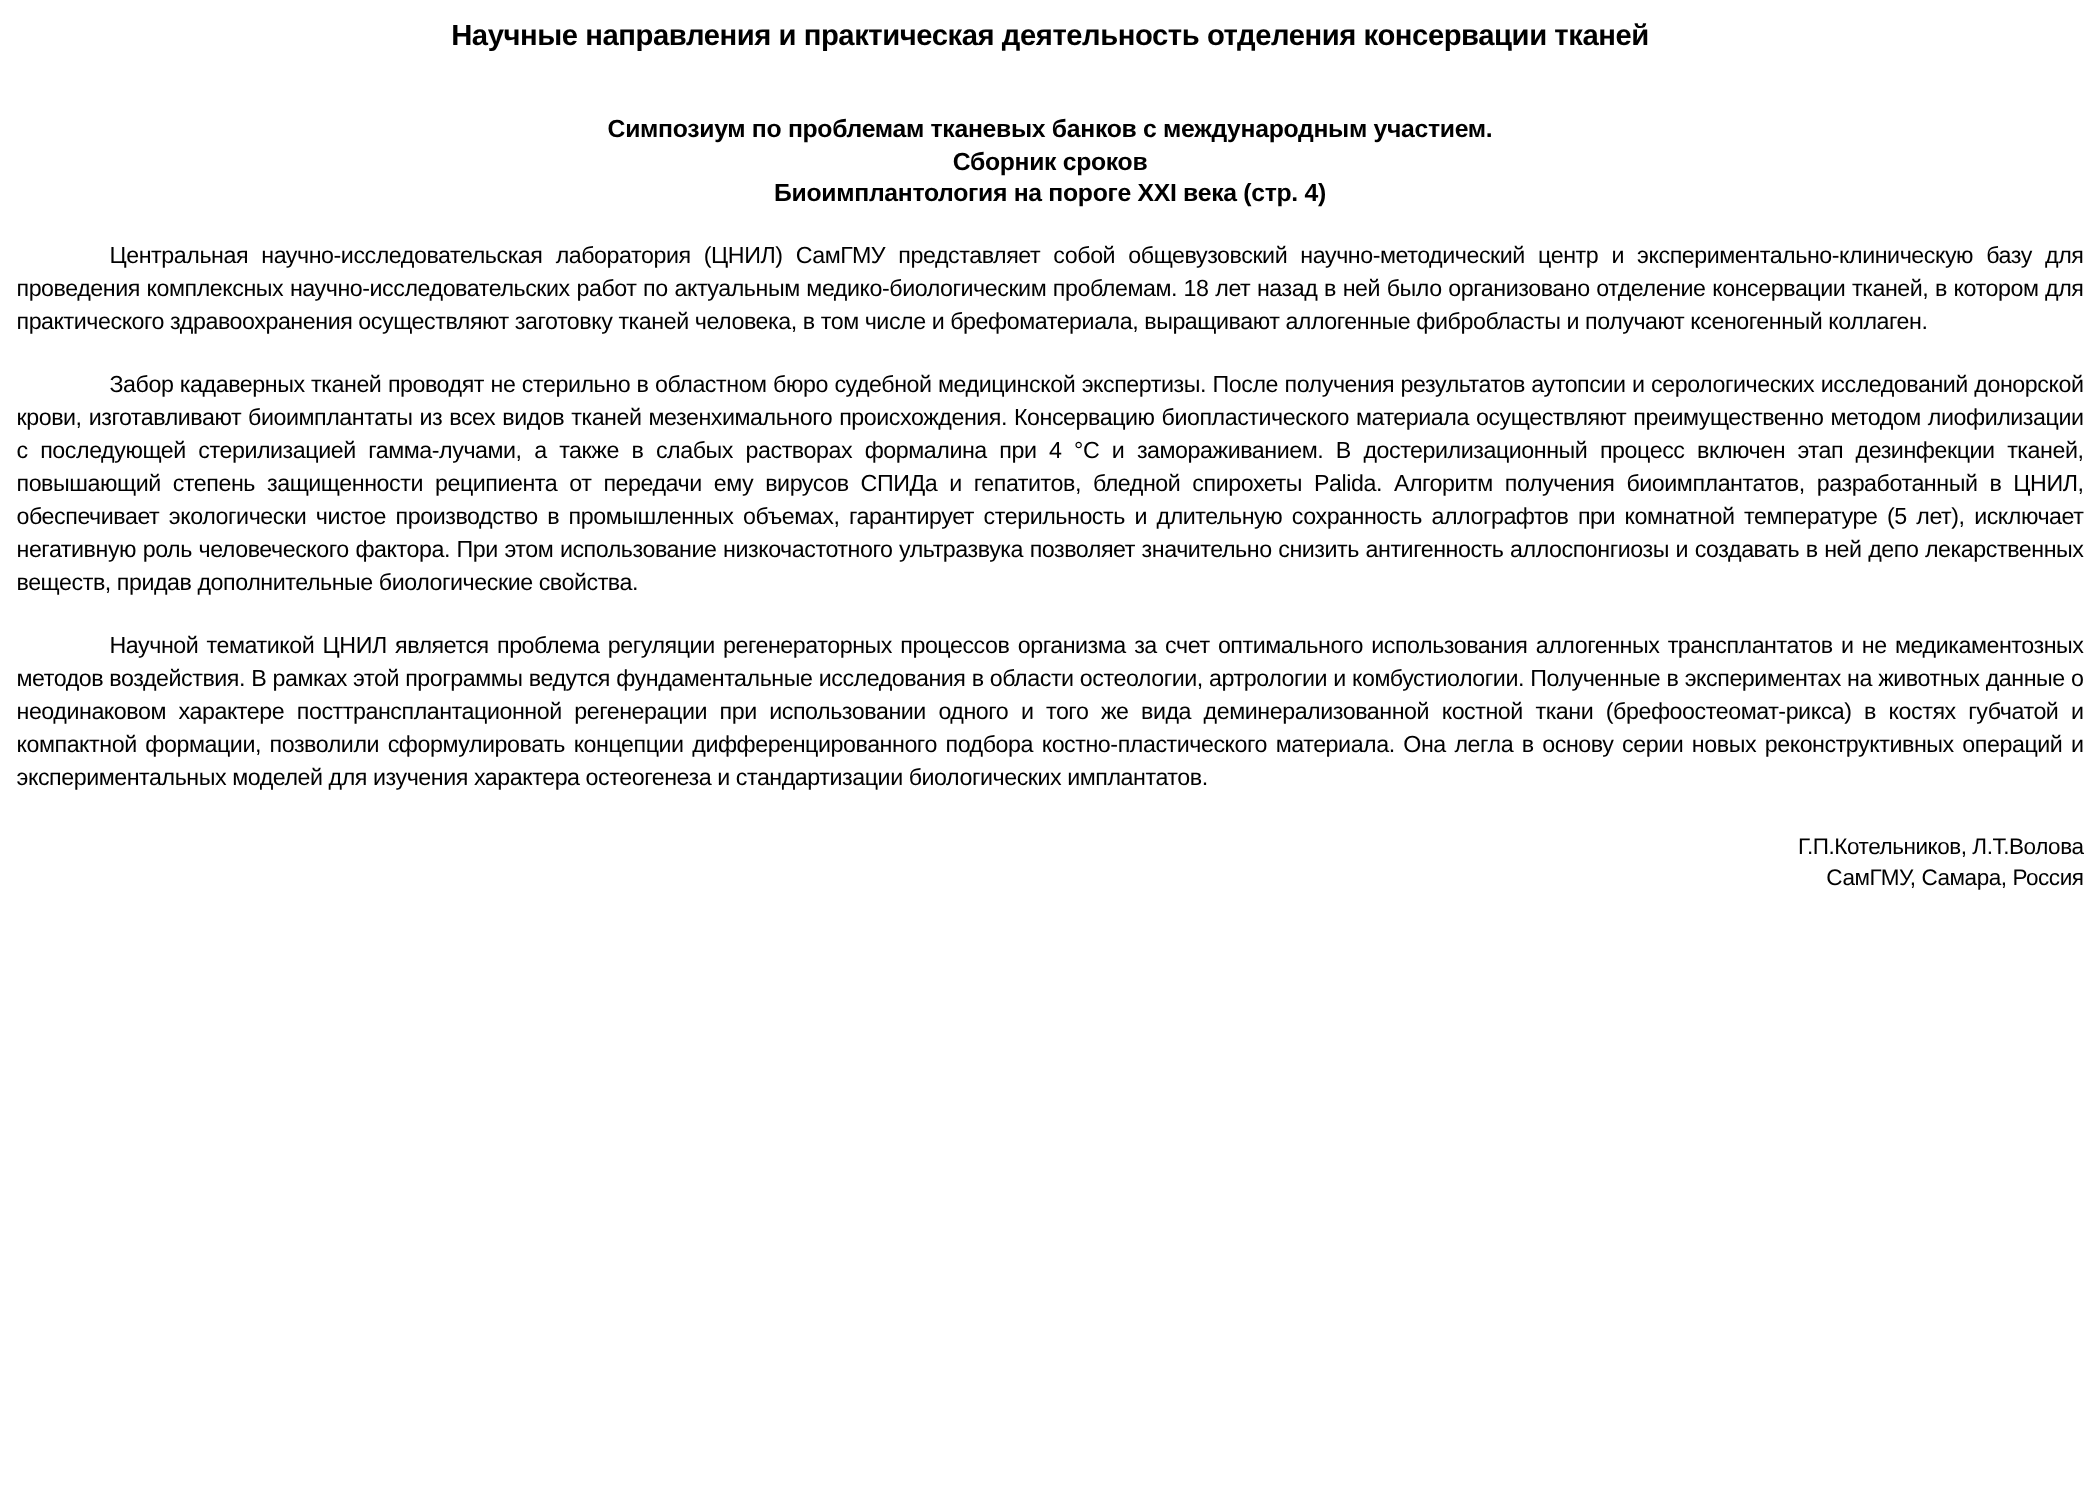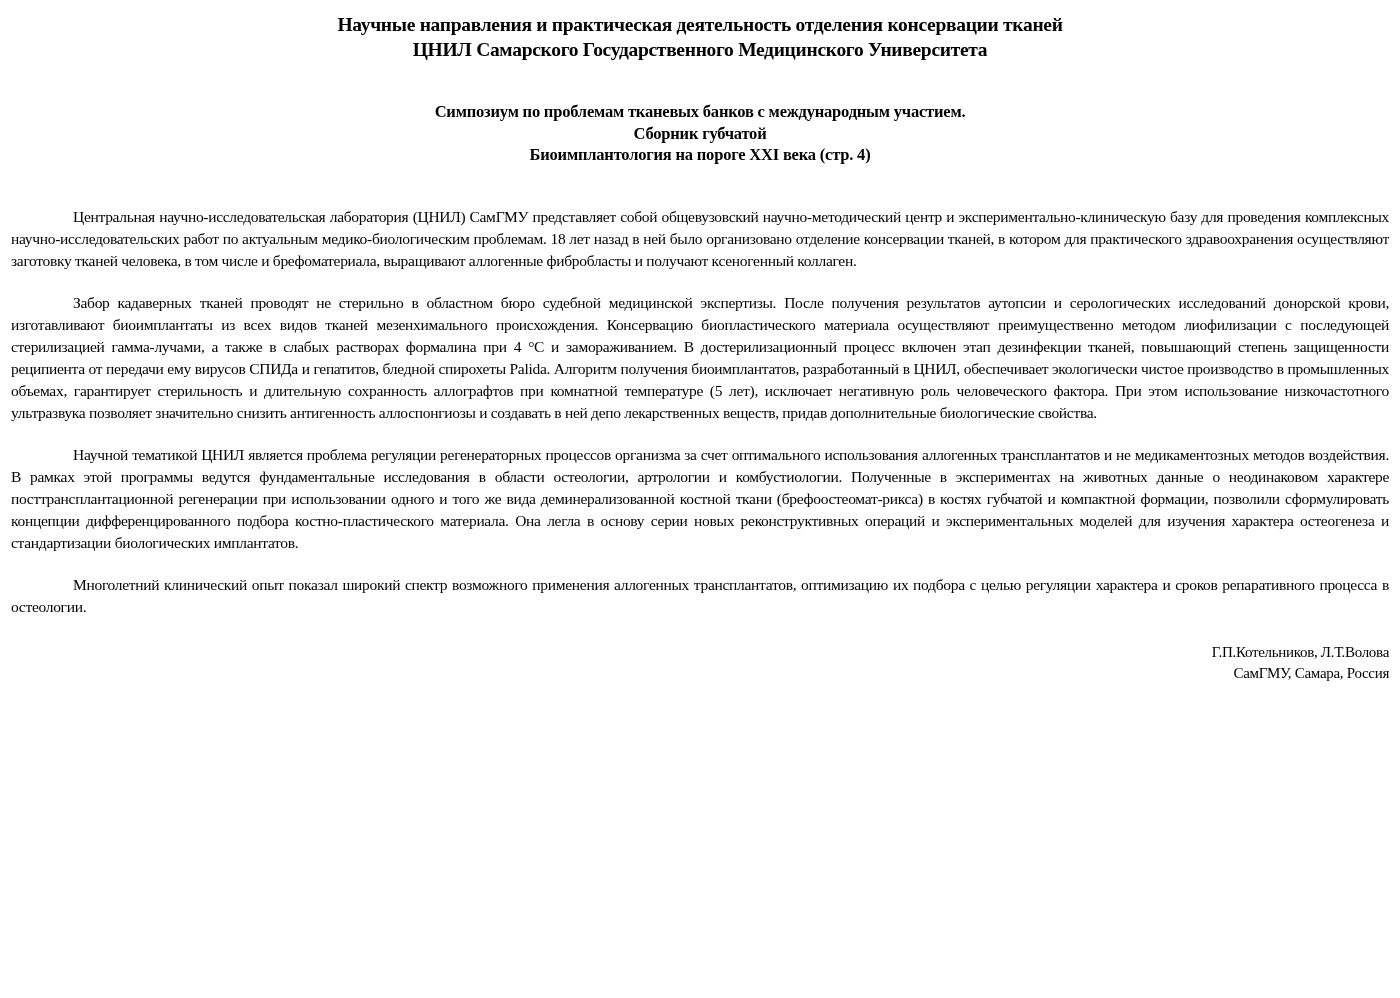--- a/index.html
+++ b/index.html
@@ -10,42 +10,41 @@
     font-family: "Liberation Sans", sans-serif;
   }
   .page {
     position: relative;
     width: 1400px;
     height: 998px;
     box-sizing: border-box;
     background: #ffffff;
     padding: 12px 11px 0 11px;
     overflow: hidden;
-    font-family: Liberation Serif, serif;
   }
   .title-block {
     text-align: center;
     font-weight: bold;
     font-size: 19.5px;
     line-height: 25px;
     letter-spacing: -0.3px;
     margin: 0;
   }
   .title-line { display: block; }
   .subtitle-block {
     text-align: center;
     font-weight: bold;
     font-size: 16.5px;
     line-height: 21.5px;
     letter-spacing: -0.2px;
     margin-top: 39px;
   }
   .subtitle-line { display: block; }
   .body-text {
-    margin-top: 40px;
+    margin-top: 19px;
   }
   .paragraph {
     font-size: 15.5px;
     line-height: 22px;
     letter-spacing: -0.3px;
     text-align: justify;
     text-indent: 62px;
     margin: 0 0 20px 0;
   }
   .signature-block {
@@ -57,34 +56,32 @@
   }
   .signature-line { display: block; }
 </style>
 </head>
 <body>
 
 <div class="page">
 
   <h1 class="title-block">
     <span class="title-line">Научные направления и практическая деятельность отделения консервации тканей</span>
-    <span class="title-line">ЦНИЛ Самарского Государственного Медицинского Университета</span>
   </h1>
 
   <div class="subtitle-block">
     <span class="subtitle-line">Симпозиум по проблемам тканевых банков с международным участием.</span>
-    <span class="subtitle-line">Сборник губчатой</span>
+    <span class="subtitle-line">Сборник сроков</span>
     <span class="subtitle-line">Биоимплантология на пороге XXI века (стр. 4)</span>
   </div>
 
   <div class="body-text">
     <p class="paragraph">Центральная научно-исследовательская лаборатория (ЦНИЛ) СамГМУ представляет собой общевузовский научно-методический центр и экспериментально-клиническую базу для проведения комплексных научно-исследовательских работ по актуальным медико-биологическим проблемам. 18 лет назад в ней было организовано отделение консервации тканей, в котором для практического здравоохранения осуществляют заготовку тканей человека, в том числе и брефоматериала, выращивают аллогенные фибробласты и получают ксеногенный коллаген.</p>
     <p class="paragraph">Забор кадаверных тканей проводят не стерильно в областном бюро судебной медицинской экспертизы. После получения результатов аутопсии и серологических исследований донорской крови, изготавливают биоимплантаты из всех видов тканей мезенхимального происхождения. Консервацию биопластического материала осуществляют преимущественно методом лиофилизации с последующей стерилизацией гамма-лучами, а также в слабых растворах формалина при 4 °С и замораживанием. В достерилизационный процесс включен этап дезинфекции тканей, повышающий степень защищенности реципиента от передачи ему вирусов СПИДа и гепатитов, бледной спирохеты Palida. Алгоритм получения биоимплантатов, разработанный в ЦНИЛ, обеспечивает экологически чистое производство в промышленных объемах, гарантирует стерильность и длительную сохранность аллографтов при комнатной температуре (5 лет), исключает негативную роль человеческого фактора. При этом использование низкочастотного ультразвука позволяет значительно снизить антигенность аллоспонгиозы и создавать в ней депо лекарственных веществ, придав дополнительные биологические свойства.</p>
     <p class="paragraph">Научной тематикой ЦНИЛ является проблема регуляции регенераторных процессов организма за счет оптимального использования аллогенных трансплантатов и не медикаментозных методов воздействия. В рамках этой программы ведутся фундаментальные исследования в области остеологии, артрологии и комбустиологии. Полученные в экспериментах на животных данные о неодинаковом характере посттрансплантационной регенерации при использовании одного и того же вида деминерализованной костной ткани (брефоостеомат-рикса) в костях губчатой и компактной формации, позволили сформулировать концепции дифференцированного подбора костно-пластического материала. Она легла в основу серии новых реконструктивных операций и экспериментальных моделей для изучения характера остеогенеза и стандартизации биологических имплантатов.</p>
-    <p class="paragraph">Многолетний клинический опыт показал широкий спектр возможного применения аллогенных трансплантатов, оптимизацию их подбора с целью регуляции характера и сроков репаративного процесса в остеологии.</p>
   </div>
 
   <div class="signature-block">
     <span class="signature-line">Г.П.Котельников, Л.Т.Волова</span>
     <span class="signature-line">СамГМУ, Самара, Россия</span>
   </div>
 
 </div>
 
 </body></html>

